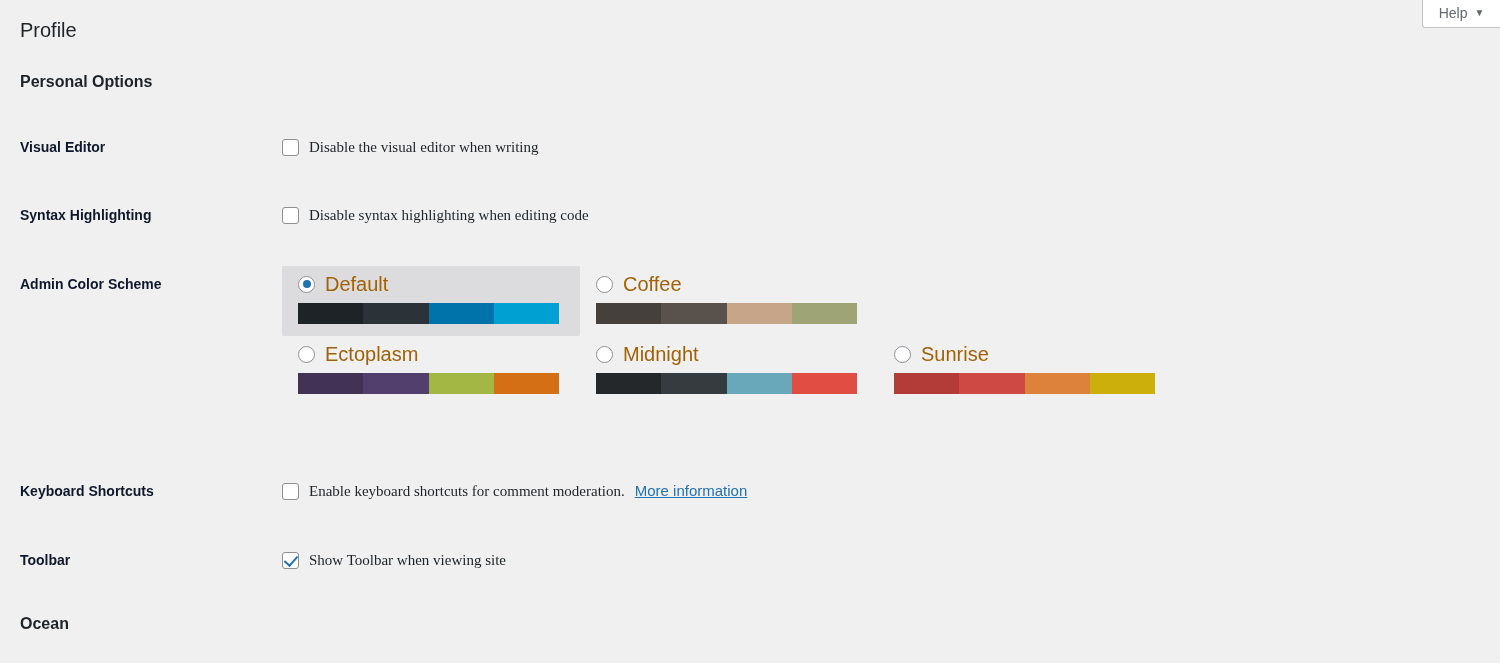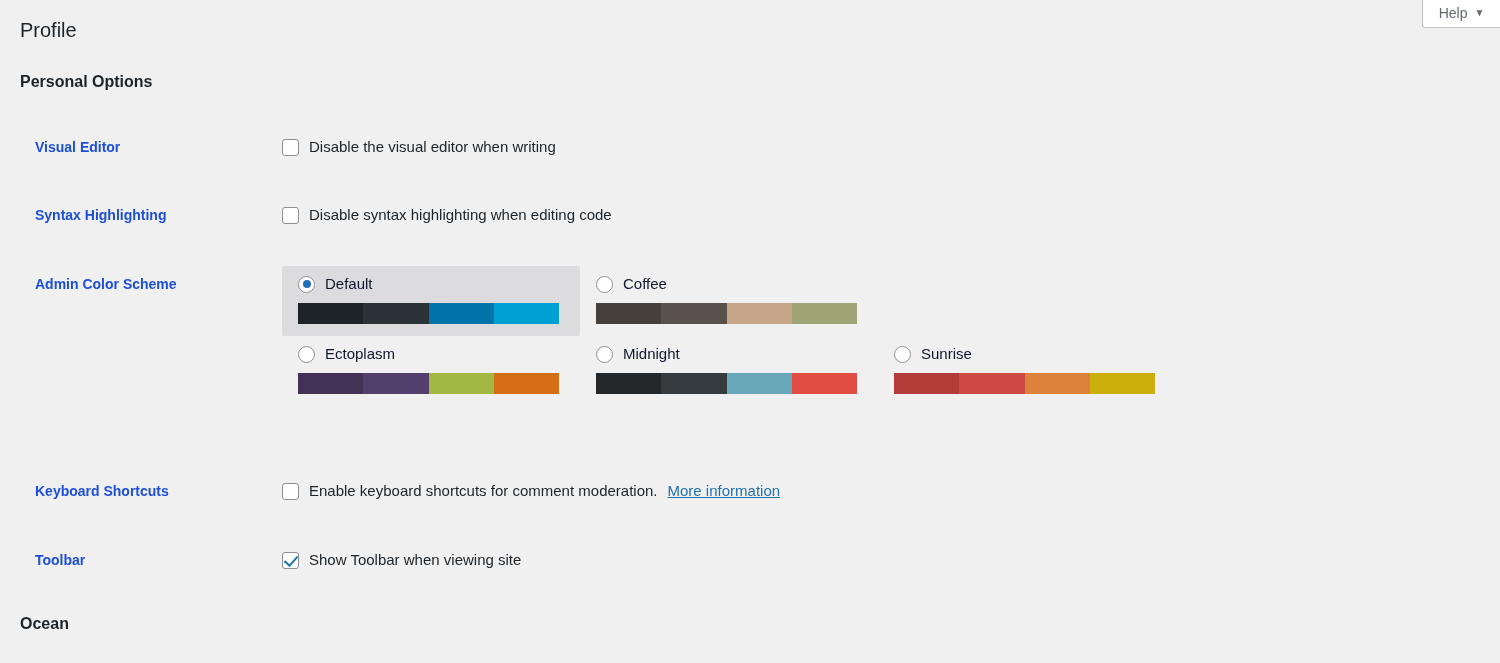--- a/index.html
+++ b/index.html
@@ -55,25 +55,25 @@
     line-height: 22px;
     color: #1d2327;
   }
   #personal-options-heading { top: 71px; }
   #name-heading { top: 613px; }
 
   
   .form-row { position: absolute; left: 0; width: 1500px; }
   .row-label {
     position: absolute;
-    left: 35px;
+    left: 20px;
     font-size: 14px;
     font-weight: bold;
     line-height: 20px;
-    color: #1d4ed8;
+    color: #0f172a;
     width: 250px;
   }
   .row-field { position: absolute; left: 282px; }
 
   
   .cb {
     display: inline-block;
     width: 17px; height: 17px;
     border: 1px solid #8c8f94;
     border-radius: 3px;
@@ -111,21 +111,21 @@
   }
 
   .cb-line {
     display: flex;
     align-items: center;
     gap: 10px;
     font-size: 15px;
     line-height: 20px;
     color: #1d2327;
   }
-  .cb-line .txt { white-space: nowrap; }
+  .cb-line .txt { white-space: nowrap; font-family: Liberation Serif, serif; }
 
   a.more-link {
     color: #2271b1;
     text-decoration: underline;
   }
 
   
   #color-scheme-grid {
     position: absolute;
     left: 282px;
@@ -135,21 +135,21 @@
   .scheme-row { display: flex; }
   .scheme-item {
     width: 298px;
     padding: 8px 16px 12px 16px;
     background: transparent;
     border-radius: 2px;
   }
   .scheme-item.selected { background: #dcdcde; }
   .scheme-head {
     display: flex; align-items: center; gap: 10px;
-    font-size: 15px; line-height: 20px; color: #0f172a;
+    font-size: 20px; line-height: 20px; color: #a16207;
     margin-bottom: 9px;
   }
   .palette {
     display: flex;
     height: 21px;
     width: 261px;
     overflow: hidden;
   }
   .palette span { flex: 1 1 0; display: block; height: 100%; }
 </style>

